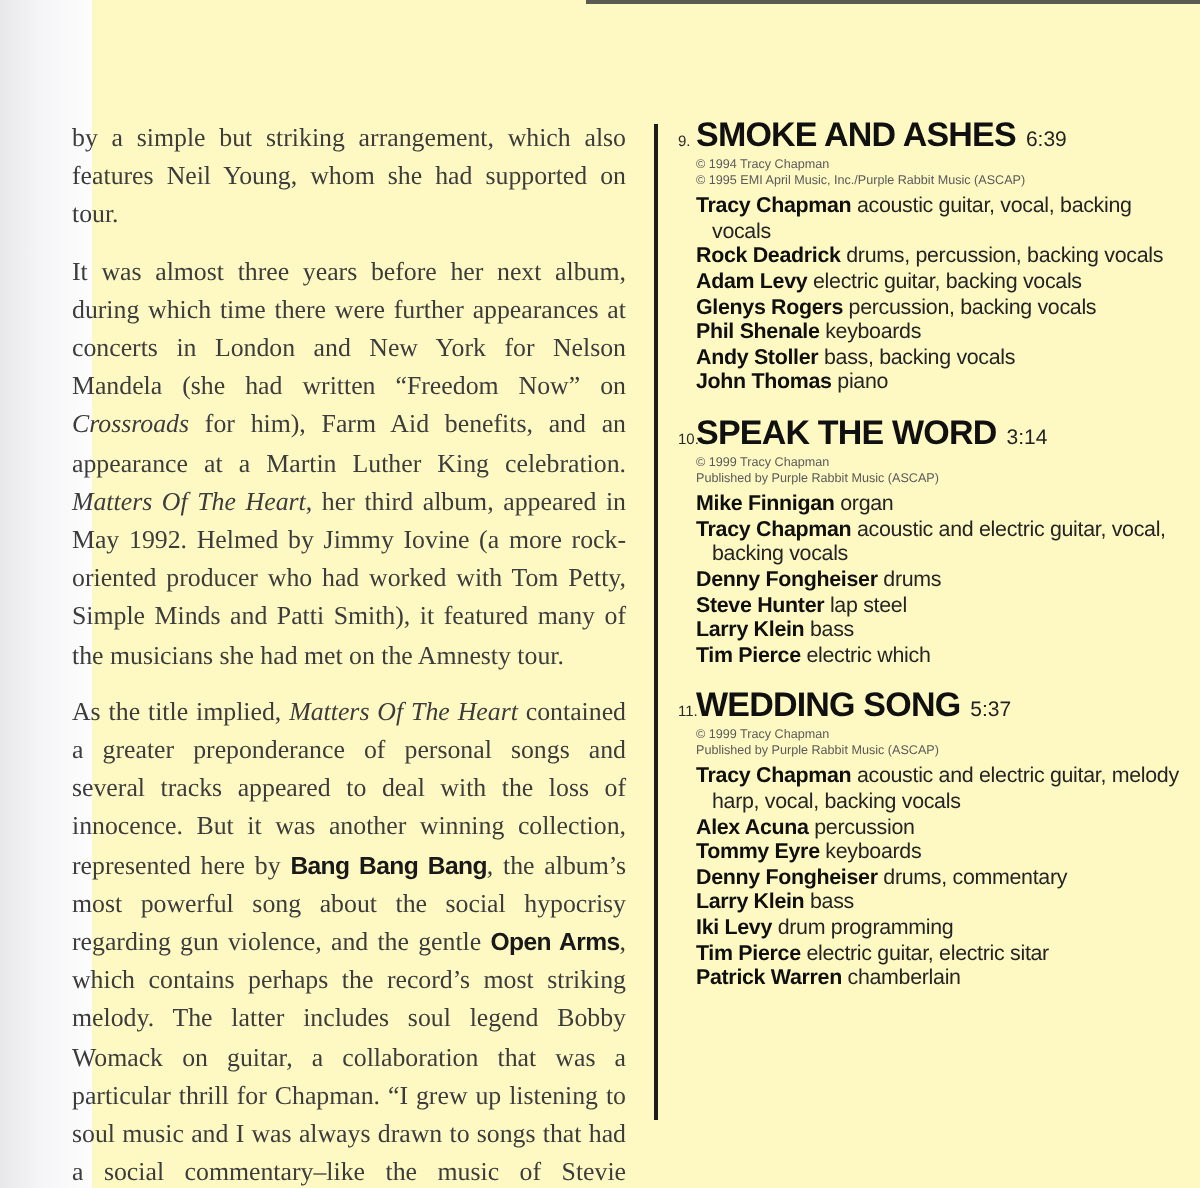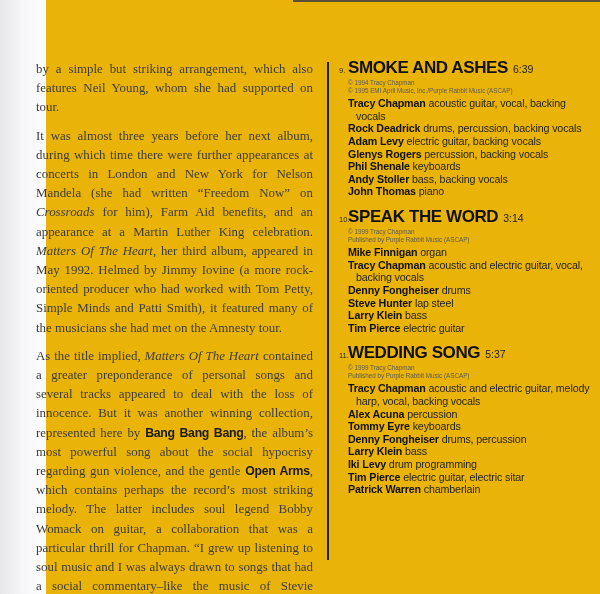--- a/index.html
+++ b/index.html
@@ -1,18 +1,18 @@
 <!DOCTYPE html>
 <html><head>
 <meta charset="utf-8">
 <style>
   html,body{margin:0;padding:0;background:#ffffff;}
   .scan{
     position:relative;width:600px;height:594px;overflow:hidden;
-    background:#eab308;font-family:"Liberation Sans",sans-serif;
+    background:#fef9c3;font-family:"Liberation Sans",sans-serif;
   }
   .top-edge{
     position:absolute;left:293px;top:0;width:307px;height:2px;
     background:#3e3e40;opacity:.85;
   }
   .left-shade{
     position:absolute;left:0;top:0;width:46px;height:594px;
     background:linear-gradient(90deg,#e8e8eb 0%,#f5f5f7 45%,#fdfdfd 100%);
   }
   .gutter{
@@ -92,38 +92,38 @@
         <div class="t-copy">
           <div>© 1999 Tracy Chapman</div>
           <div>Published by Purple Rabbit Music (ASCAP)</div>
         </div>
         <ul class="credits">
           <li><span class="nm">Mike Finnigan</span><span> organ</span></li>
           <li><span class="nm">Tracy Chapman</span><span> acoustic and electric guitar, vocal, backing vocals</span></li>
           <li><span class="nm">Denny Fongheiser</span><span> drums</span></li>
           <li><span class="nm">Steve Hunter</span><span> lap steel</span></li>
           <li><span class="nm">Larry Klein</span><span> bass</span></li>
-          <li><span class="nm">Tim Pierce</span><span> electric guitar</span></li>
+          <li><span class="nm">Tim Pierce</span><span> electric which</span></li>
         </ul>
       </section>
       <section class="track">
         <div class="t-head">
           <span class="t-num">11.</span>
           <h3 class="t-title">WEDDING SONG</h3>
           <span class="t-time">5:37</span>
         </div>
         <div class="t-copy">
           <div>© 1999 Tracy Chapman</div>
           <div>Published by Purple Rabbit Music (ASCAP)</div>
         </div>
         <ul class="credits">
           <li><span class="nm">Tracy Chapman</span><span> acoustic and electric guitar, melody harp, vocal, backing vocals</span></li>
           <li><span class="nm">Alex Acuna</span><span> percussion</span></li>
           <li><span class="nm">Tommy Eyre</span><span> keyboards</span></li>
-          <li><span class="nm">Denny Fongheiser</span><span> drums, percussion</span></li>
+          <li><span class="nm">Denny Fongheiser</span><span> drums, commentary</span></li>
           <li><span class="nm">Larry Klein</span><span> bass</span></li>
           <li><span class="nm">Iki Levy</span><span> drum programming</span></li>
           <li><span class="nm">Tim Pierce</span><span> electric guitar, electric sitar</span></li>
           <li><span class="nm">Patrick Warren</span><span> chamberlain</span></li>
         </ul>
       </section>
     </div>
 </div>
 
 </body></html>

